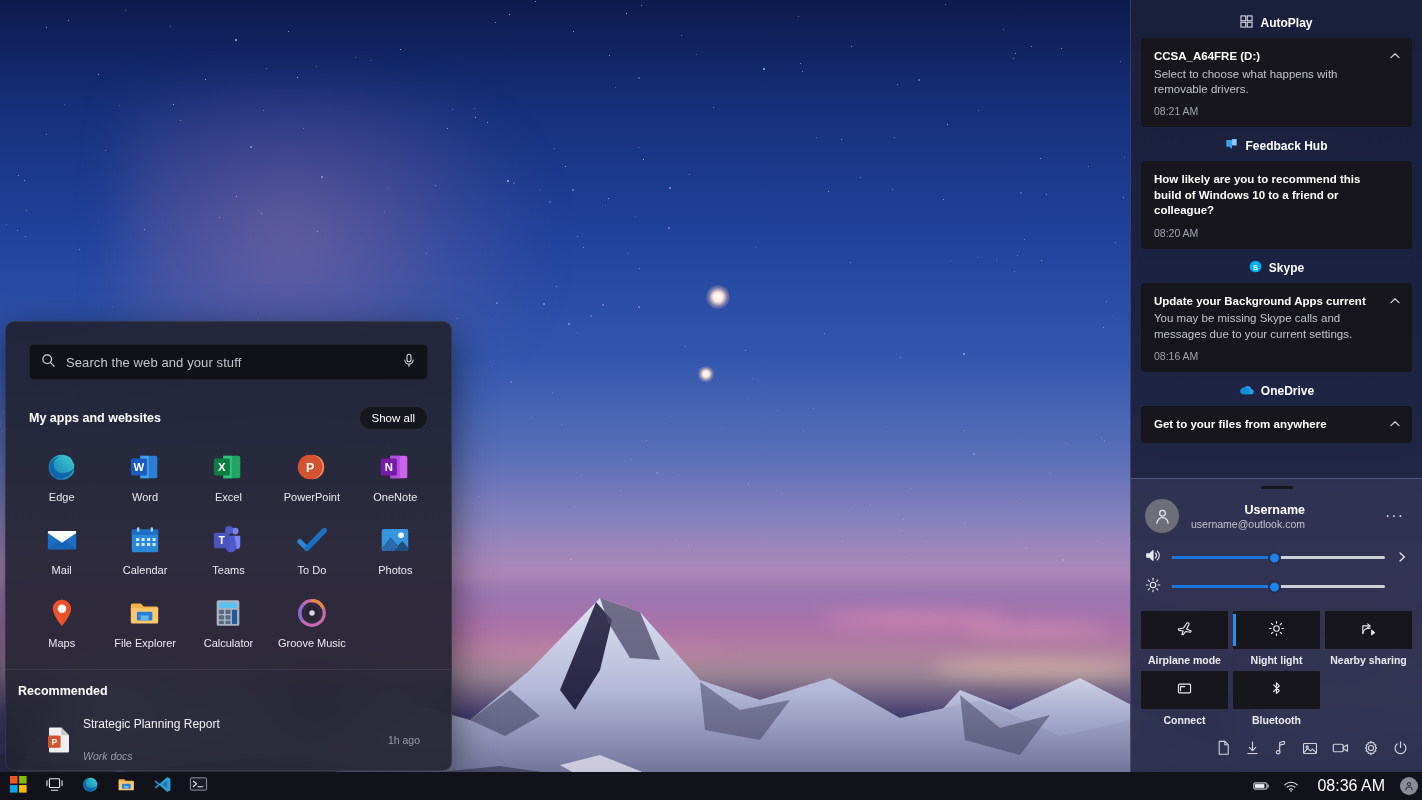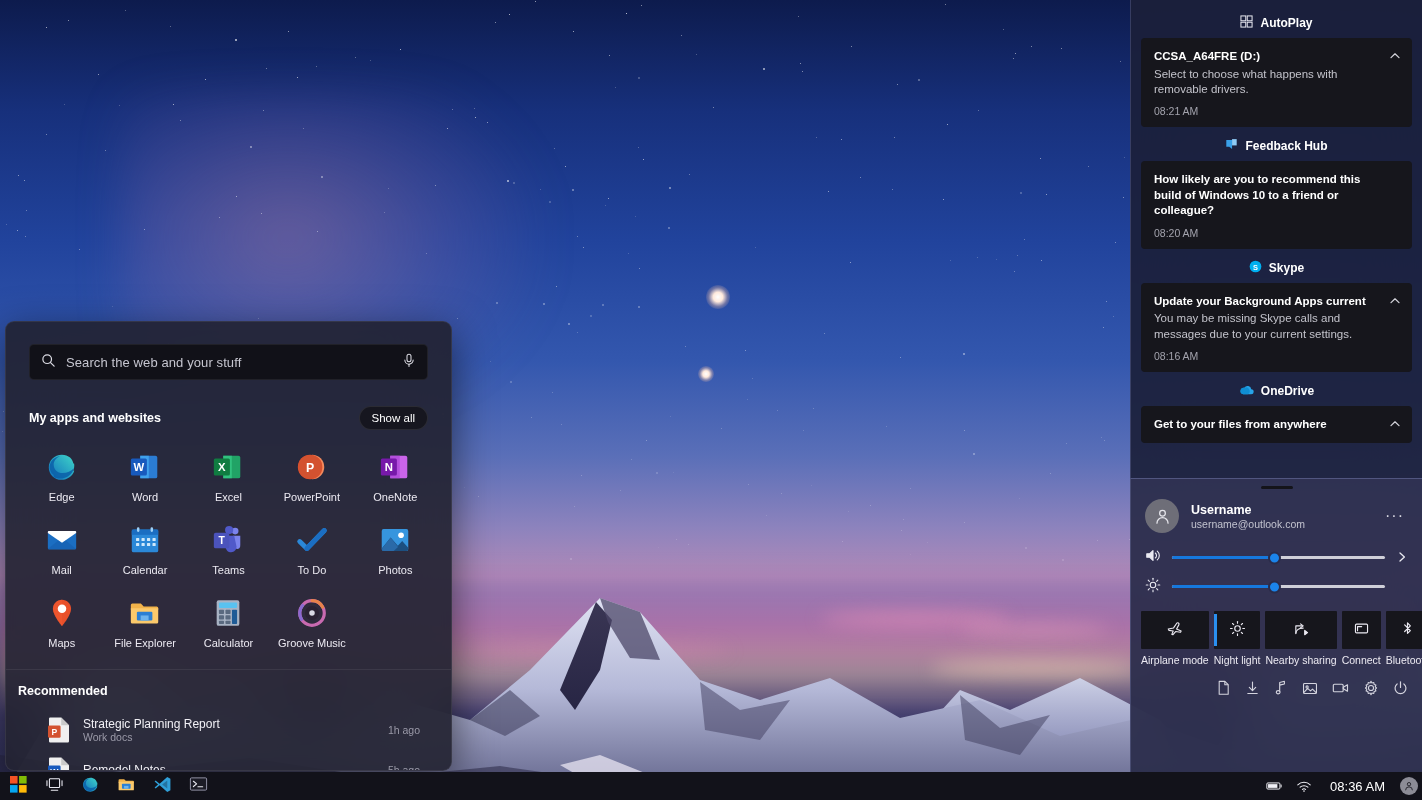--- a/index.html
+++ b/index.html
@@ -146,21 +146,21 @@
   .recolist { margin-top: 12px; }
   .recoitem {
     display: flex; align-items: center; gap: 13px;
     padding: 7px 8px 7px 30px;
     border-radius: 5px;
     cursor: pointer;
   }
   .recoitem .ri-ico { width: 22px; height: 26px; flex: 0 0 auto; position: relative; }
   .recoitem .ri-txt { flex: 1; min-width: 0; }
   .recoitem .ri-t { color: #f2f1f6; font-size: 12px; }
-  .recoitem .ri-s { color: #9b9aa8; font-size: 10.5px; margin-top: 0; }
+  .recoitem .ri-s { color: #9b9aa8; font-size: 10.5px; margin-top: 19px; font-style: italic; }
   .recoitem .ri-time { color: #9b9aa8; font-size: 10.5px; }
 
   
   .actioncenter {
     position: absolute;
     right: 0; top: 0;
     width: 292px; height: 772px;
   }
   .ac-notifs {
     position: absolute; top: 0; left: 0; right: 0;
@@ -214,21 +214,21 @@
   .userrow {
     display: flex; align-items: center; gap: 12px;
     padding: 10px 14px 0 14px;
   }
   .avatar {
     width: 34px; height: 34px; border-radius: 50%;
     background: #6e6e78;
     display: flex; align-items: center; justify-content: center;
     flex: 0 0 auto;
   }
-  .userrow .un { color: #fff; font-size: 12.5px; font-weight: bold; }
+  .userrow .un { color: #fff; font-size: 12.5px; font-weight: bold; text-align: right; }
   .userrow .ue { color: #c3c3cf; font-size: 10.5px; margin-top: 1px; }
   .dots { margin-left: auto; color: #d6d6e0; font-size: 16px; letter-spacing: 1px; cursor: pointer; padding: 0 4px; }
 
   .sliderrow {
     display: flex; align-items: center; gap: 11px;
     padding: 0 14px;
     height: 29px;
   }
   .srail {
     flex: 1; height: 3px;
@@ -243,23 +243,24 @@
     width: 13px; height: 13px;
     margin-left: -6.5px;
     transform: translateY(-50%);
     background: #1b84ea;
     border: 2px solid #2a2c4a;
     border-radius: 50%;
   }
 
   .tiles {
     display: grid;
-    grid-template-columns: repeat(5, 1fr);
+    grid-template-columns: repeat(3, 1fr);
     gap: 5px;
     padding: 10px 10px 0 10px;
+    font-weight: bold;
   }
   .tile {
     background: #16161c;
     height: 38px;
     display: flex; align-items: center; justify-content: center;
     position: relative;
     cursor: pointer;
     border-radius: 1px;
   }
   .tile.on::before {
@@ -302,21 +303,21 @@
     display: flex; align-items: center; height: 28px;
     padding-right: 4px;
     gap: 2px;
   }
   .trayicon {
     width: 28px; height: 28px;
     display: flex; align-items: center; justify-content: center;
     cursor: pointer;
   }
   .clock {
-    color: #fff; font-size: 13px;
+    color: #fff; font-size: 16px;
     padding: 0 10px;
     cursor: pointer;
     white-space: nowrap;
   }
   .trayavatar {
     width: 18px; height: 18px; border-radius: 50%;
     background: #8c8c96;
     display: flex; align-items: center; justify-content: center;
     margin-left: 3px;
     cursor: pointer;

